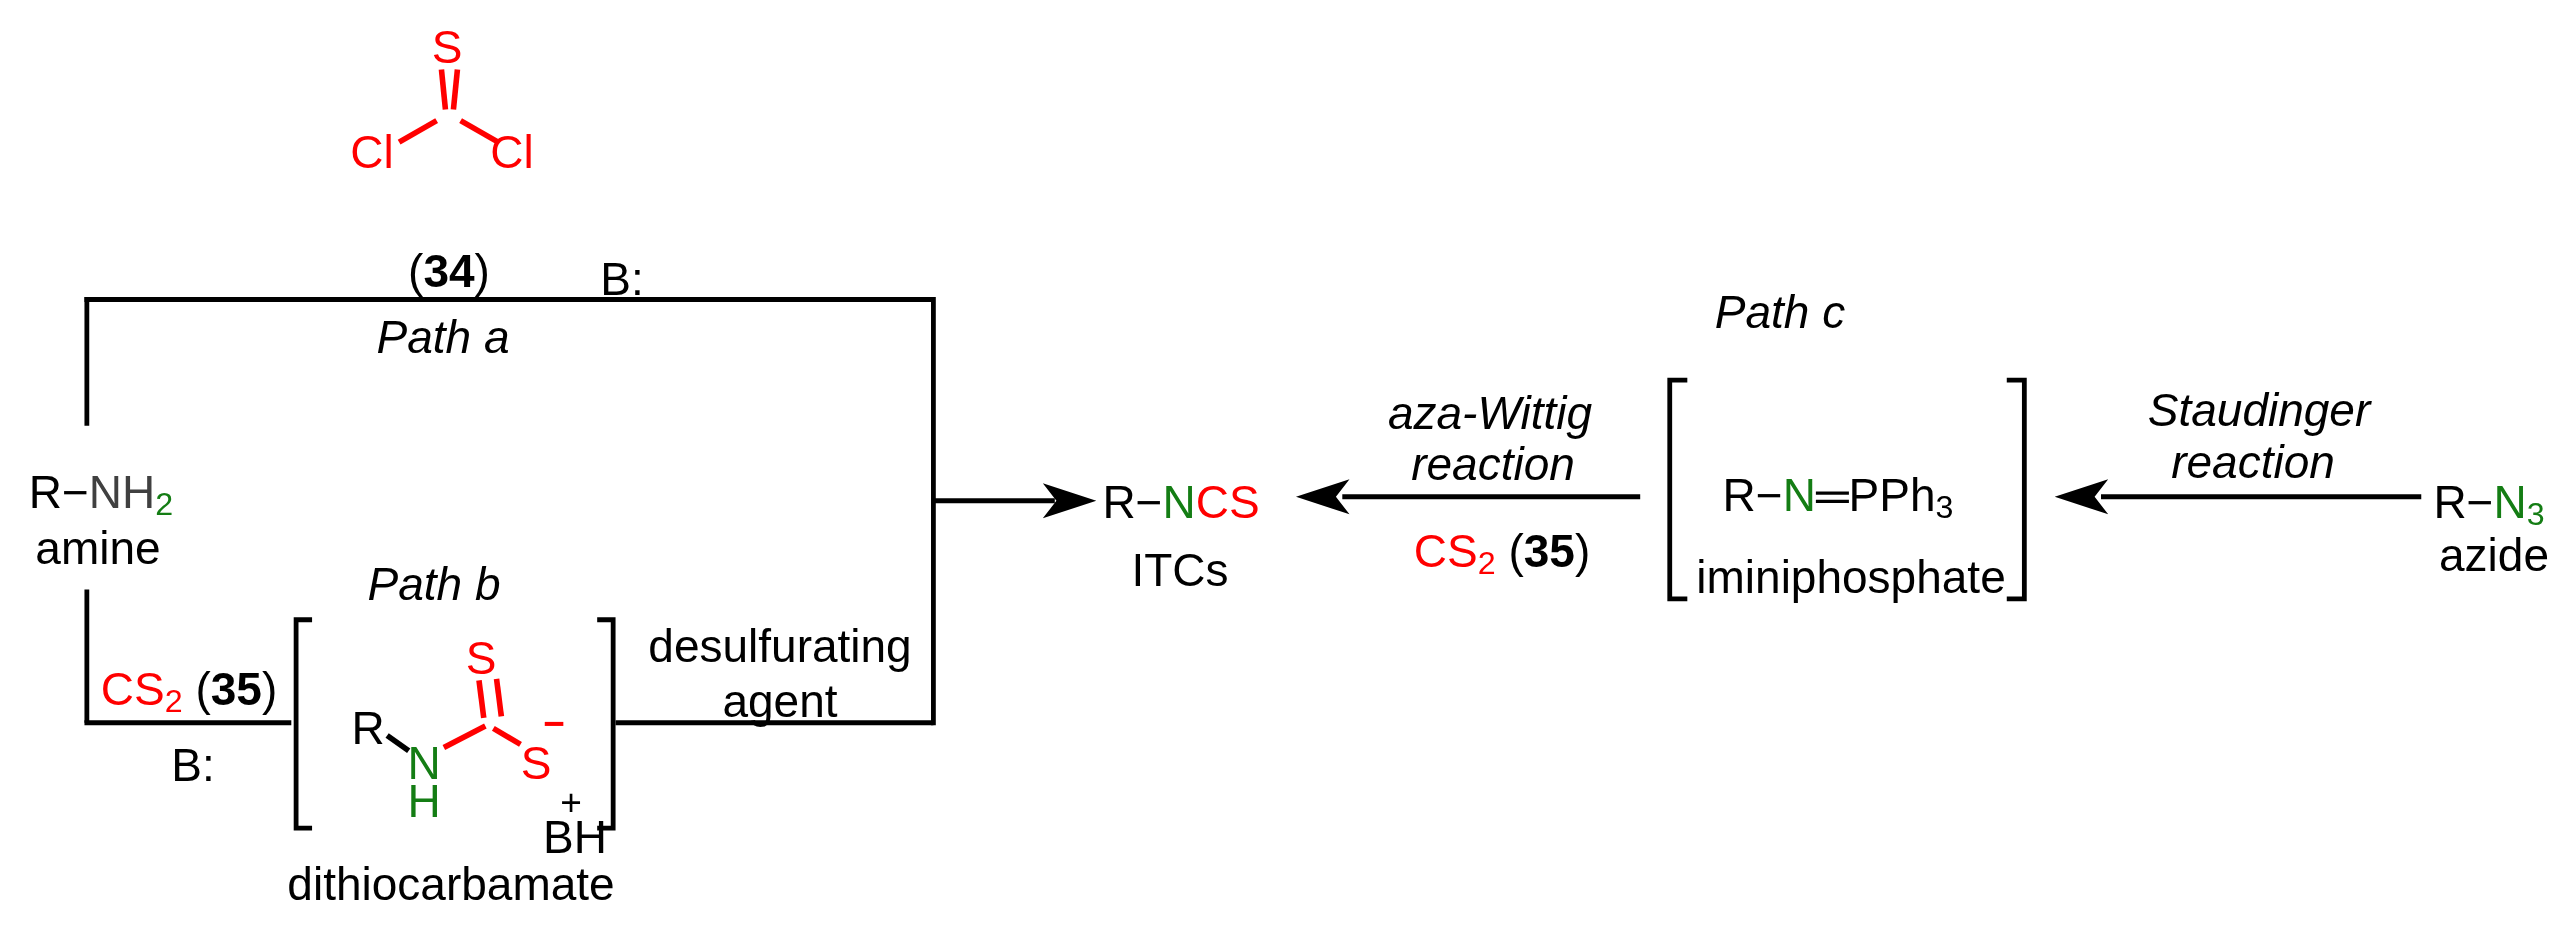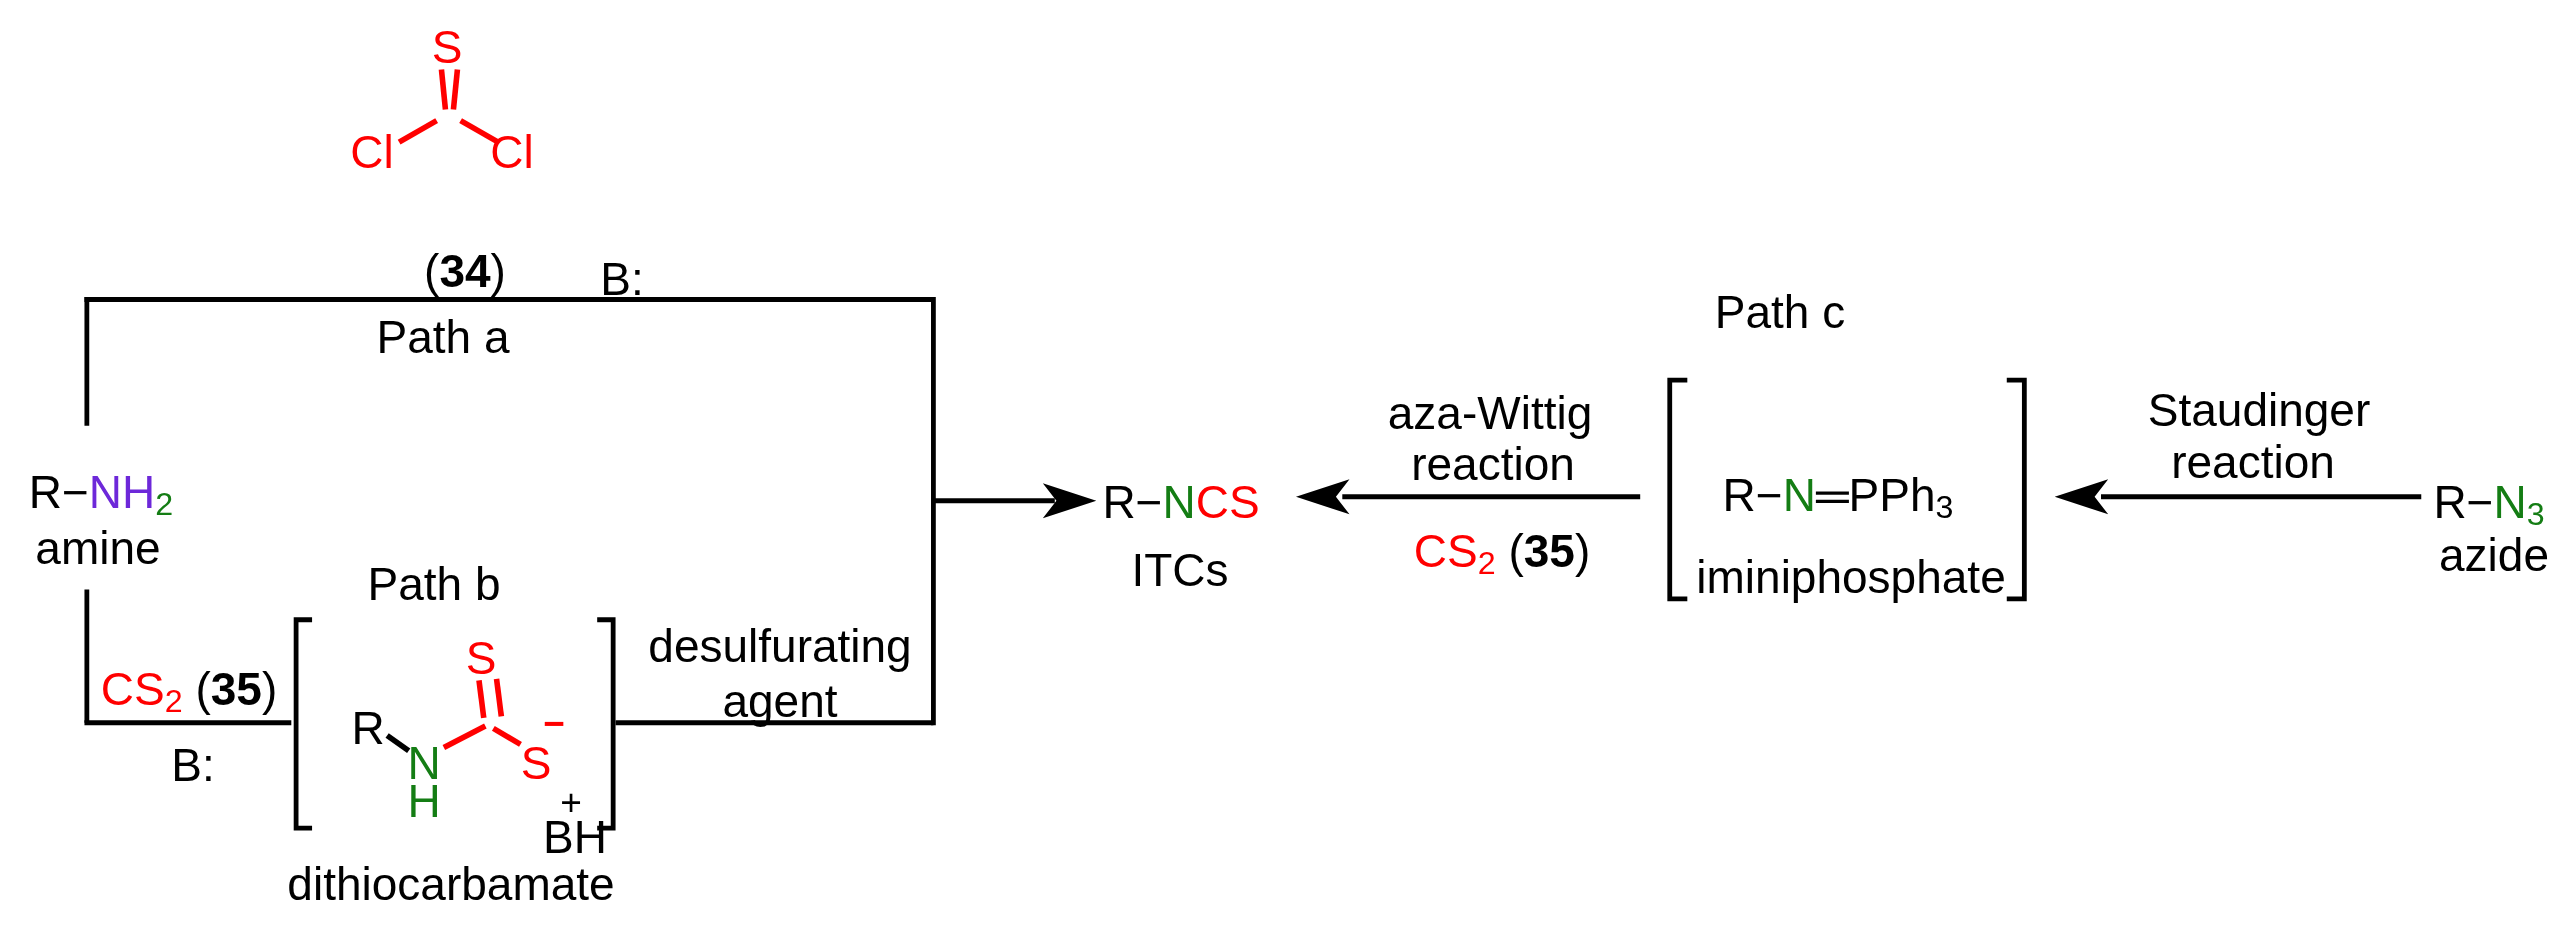--- a/index.html
+++ b/index.html
@@ -5,21 +5,21 @@
   html,body{margin:0;padding:0;background:#ffffff;}
   #scheme{
     position:relative;width:2576px;height:936px;background:#ffffff;
     font-family:"Liberation Sans","DejaVu Sans",sans-serif;color:#000;overflow:hidden;
   }
   #scheme svg{position:absolute;left:0;top:0;}
   .txt{
     position:absolute;transform:translate(-50%,-50%);
     white-space:nowrap;font-size:46px;line-height:1;
   }
-  .it{text-align:right;}
+  .it{font-style:italic;text-align:right;}
   .sm{font-size:37px;}
   .bold{font-weight:bold;}
   .sub{font-size:70%;position:relative;top:0.22em;}
 </style>
 </head>
 <body>
 
 <div id="scheme">
 
   <svg width="2576" height="936" viewBox="0 0 3224 1172">
@@ -54,28 +54,28 @@
     <line x1="621" y1="850" x2="627" y2="897" stroke-width="7" stroke="#ff0000"></line>
     <line x1="617" y1="912" x2="651" y2="932" stroke-width="7" stroke="#ff0000"></line>
 
     <polyline points="2112,476 2090,476 2090,750 2112,750" fill="none" stroke-width="6" stroke="#000000"></polyline>
     <polyline points="2512,476 2534,476 2534,750 2512,750" fill="none" stroke-width="6" stroke="#000000"></polyline>
   </svg>
 
   <div class="txt" style="left:447px;top:47px;"><span style="color: rgb(255, 0, 0);">S</span></div>
   <div class="txt" style="left:372px;top:152px;"><span style="color: rgb(255, 0, 0);">Cl</span></div>
   <div class="txt" style="left:512px;top:152px;"><span style="color: rgb(255, 0, 0);">Cl</span></div>
-  <div class="txt" style="left:449px;top:271px;margin-left:16px;"><span style="color: rgb(0, 0, 0);">(</span><span class="bold" style="color: rgb(0, 0, 0);">34</span><span style="color: rgb(0, 0, 0);">)</span></div>
+  <div class="txt" style="left:449px;top:271px;"><span style="color: rgb(0, 0, 0);">(</span><span class="bold" style="color: rgb(0, 0, 0);">34</span><span style="color: rgb(0, 0, 0);">)</span></div>
   <div class="txt" style="left:622px;top:279px;">B:</div>
 
   <div class="txt it" style="left:443px;top:337px;">Path a</div>
   <div class="txt it" style="left:434px;top:584px;">Path b</div>
   <div class="txt it" style="left:1780px;top:312px;">Path c</div>
 
-  <div class="txt" style="left:101px;top:492px;"><span style="color: rgb(0, 0, 0);">R−</span><span style="color: #6d28d9; margin-top: 28px;">NH</span><span class="sub" style="color: rgb(20, 125, 20);">2</span></div>
+  <div class="txt" style="left:101px;top:492px;"><span style="color: rgb(0, 0, 0);">R−</span><span style="color: #404040; margin-top: 28px;">NH</span><span class="sub" style="color: rgb(20, 125, 20);">2</span></div>
   <div class="txt" style="left:98px;top:548px;">amine</div>
 
   <div class="txt" style="left:189px;top:689px;"><span style="color: rgb(255, 0, 0);">CS</span><span class="sub" style="color: rgb(255, 0, 0);">2</span><span style="color: rgb(0, 0, 0);"> (</span><span class="bold" style="color: rgb(0, 0, 0);">35</span><span style="color: rgb(0, 0, 0);">)</span></div>
   <div class="txt" style="left:193px;top:765px;">B:</div>
 
   <div class="txt" style="left:368px;top:728px;"><span style="color: rgb(0, 0, 0);">R</span></div>
   <div class="txt" style="left:424px;top:763px;"><span style="color: rgb(20, 125, 20);">N</span></div>
   <div class="txt" style="left:424px;top:801px;"><span style="color: rgb(20, 125, 20);">H</span></div>
   <div class="txt" style="left:481px;top:658px;"><span style="color: rgb(255, 0, 0);">S</span></div>
   <div class="txt" style="left:536px;top:763px;"><span style="color: rgb(255, 0, 0);">S</span></div>

